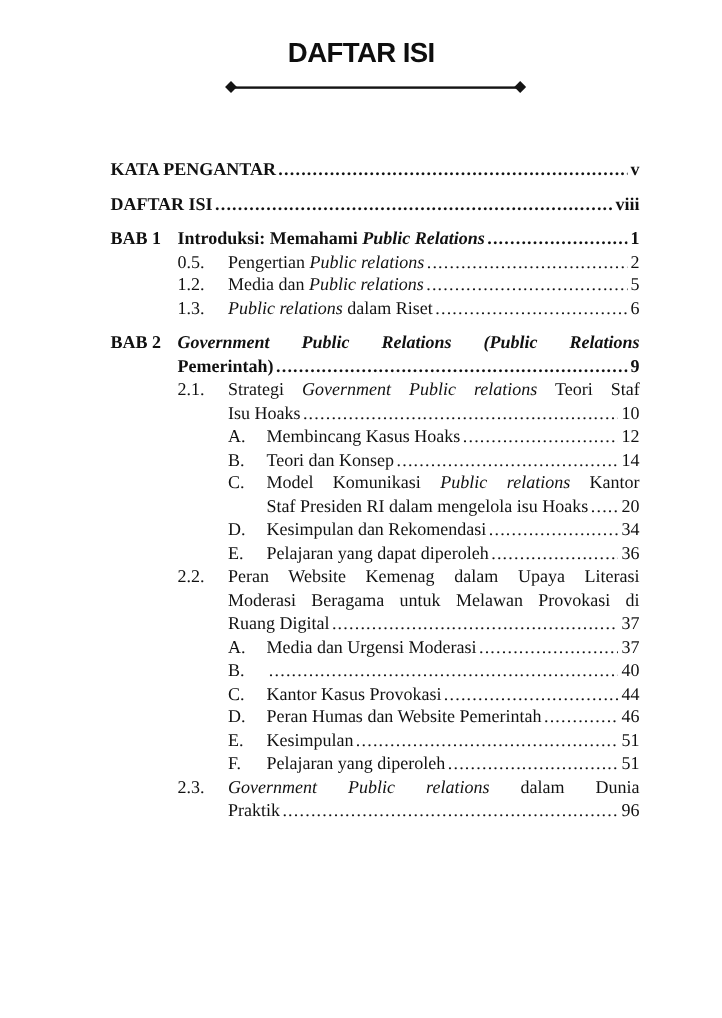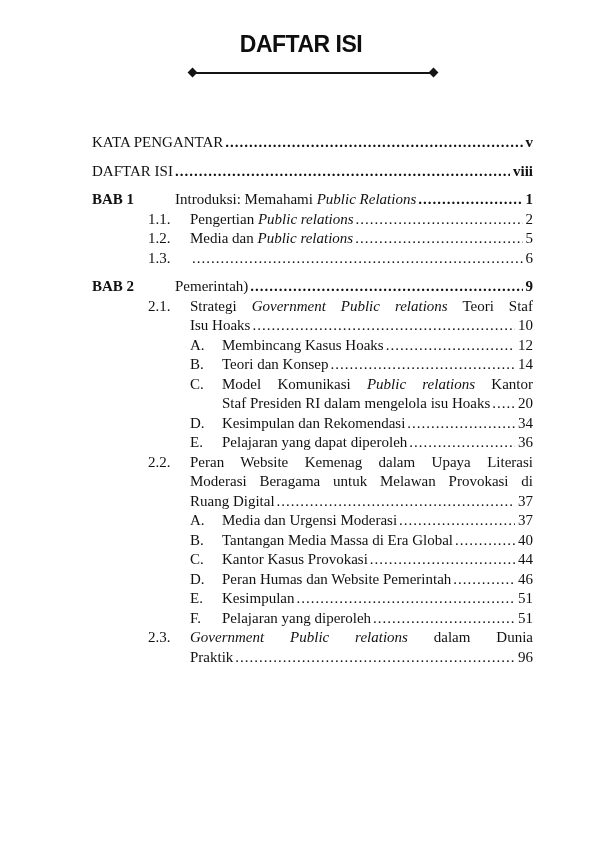--- a/index.html
+++ b/index.html
@@ -55,21 +55,21 @@
   }
   .entry .label {
     flex: 0 0 auto;
     line-height: 19.5px;
   }
   .entry .body {
     flex: 1 1 auto;
     min-width: 0;
   }
   .entry.h  { margin-top: 9px; }
-  .entry.bab{ margin-top: 9px; gap: 27px; }
+  .entry.bab{ margin-top: 9px; }
   .entry:first-child { margin-top: 0; }
   .entry.bab .label { width: 56px; font-weight: bold; }
   .entry.num { margin-left: 56px; }
   .entry.num .label { width: 42px; }
   .entry.let { margin-left: 98px; }
   .entry.let .label { width: 32px; }
   .entry.h .line, .entry.h .label,
   .entry.bab .line, .entry.bab .label { font-weight: bold; }
   .line {
     line-height: 19.5px;
@@ -96,21 +96,21 @@
   }
   .leader::after {
     content: "......................................................................................................................................................";
     letter-spacing: 1px;
   }
   .pg {
     flex: 0 0 auto;
     white-space: nowrap;
   }
   .it { font-style: italic; }
-  .bd { font-weight: normal; }
+  .bd { font-weight: bold; }
   .footer-pagenum {
     position: absolute;
     left: 92px;
     top: 736px;
     font-size: 15px;
     line-height: 19.5px;
   }
 </style>
 </head>
 <body>
@@ -145,21 +145,21 @@
         <span class="label">BAB 1</span>
         <div class="body">
           <div class="line dotted">
             <span class="txt"><span class="bd">Introduksi: Memahami </span><span class="it bd">Public Relations</span></span>
             <span class="leader"></span>
             <span class="pg">1</span>
           </div>
         </div>
       </div>
       <div class="entry num">
-        <span class="label">1.1.</span>
+        <span class="label">0.5.</span>
         <div class="body">
           <div class="line dotted">
             <span class="txt"><span>Pengertian </span><span class="it">Public relations</span></span>
             <span class="leader"></span>
             <span class="pg">2</span>
           </div>
         </div>
       </div>
       <div class="entry num">
         <span class="label">1.2.</span>
@@ -168,28 +168,30 @@
             <span class="txt"><span>Media dan </span><span class="it">Public relations</span></span>
             <span class="leader"></span>
             <span class="pg">5</span>
           </div>
         </div>
       </div>
       <div class="entry num">
         <span class="label">1.3.</span>
         <div class="body">
           <div class="line dotted">
+            <span class="txt"><span class="it">Public relations</span><span> dalam Riset</span></span>
             <span class="leader"></span>
             <span class="pg">6</span>
           </div>
         </div>
       </div>
       <div class="entry bab">
         <span class="label">BAB 2</span>
         <div class="body">
+          <div class="line justify"><span class="txt"><span class="it bd">Government Public Relations (Public Relations</span></span></div>
           <div class="line dotted">
             <span class="txt"><span class="bd">Pemerintah)</span></span>
             <span class="leader"></span>
             <span class="pg">9</span>
           </div>
         </div>
       </div>
       <div class="entry num">
         <span class="label">2.1.</span>
         <div class="body">
@@ -271,21 +273,20 @@
             <span class="txt"><span>Media dan Urgensi Moderasi</span></span>
             <span class="leader"></span>
             <span class="pg">37</span>
           </div>
         </div>
       </div>
       <div class="entry let">
         <span class="label">B.</span>
         <div class="body">
           <div class="line dotted">
-            <span class="txt"><span>Tantangan Media Massa di Era Global</span></span>
             <span class="leader"></span>
             <span class="pg">40</span>
           </div>
         </div>
       </div>
       <div class="entry let">
         <span class="label">C.</span>
         <div class="body">
           <div class="line dotted">
             <span class="txt"><span>Kantor Kasus Provokasi</span></span>

